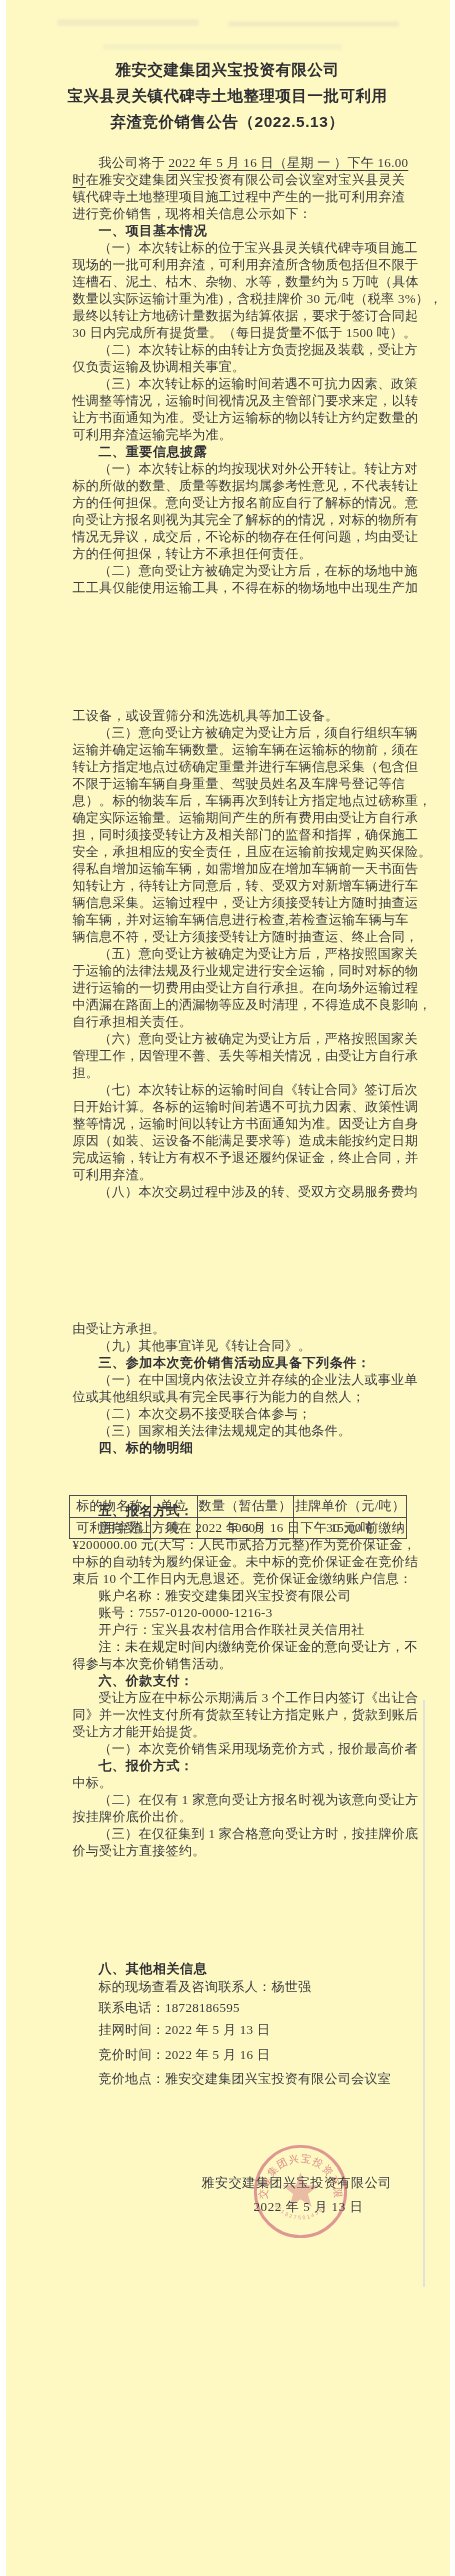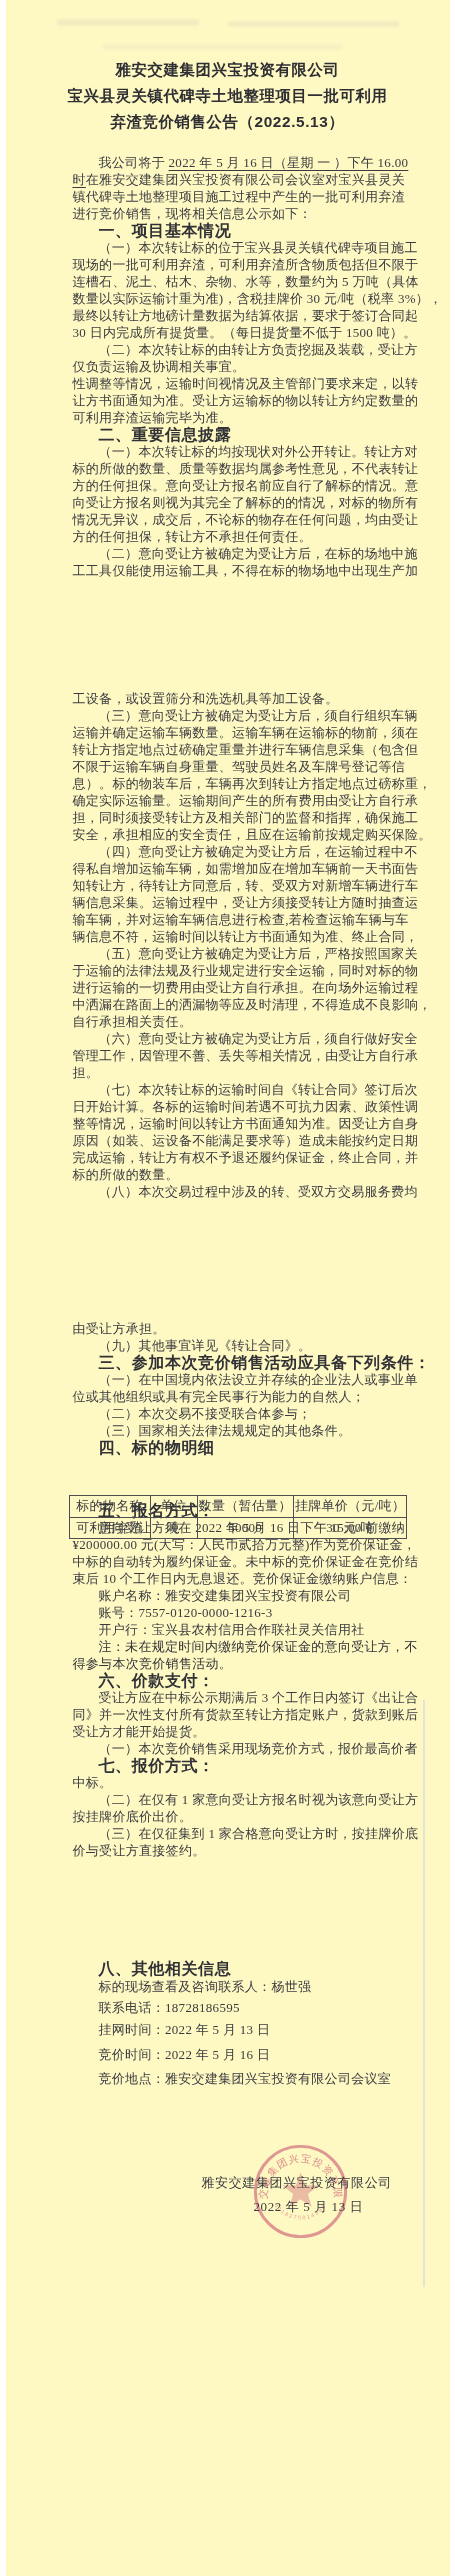--- a/index.html
+++ b/index.html
@@ -16,21 +16,21 @@
     font-family:"Liberation Sans","DejaVu Sans",sans-serif;
     color:#2e2e33;letter-spacing:0.6px;white-space:pre;
   }
   .line{
     height:17px;line-height:17px;font-size:13px;letter-spacing:0.3px;
     margin-left:67px;margin-right:46px;white-space:pre;
   }
   .indent{padding-left:26px;}
   .heading-line{
     font-family:"Liberation Sans","DejaVu Sans",sans-serif;
-    font-weight:700;font-size:16px;color:#313136;letter-spacing:0.6px;
+    font-weight:700;font-size:13px;color:#313136;letter-spacing:0.6px;
   }
   .note-line{font-weight:400;color:#333338;}
   .contact-line{height:20.5px;line-height:20.5px;}
   .contact-line.wide{height:24.5px;line-height:24.5px;}
   .u{text-decoration:underline;text-underline-offset:2.8px;text-decoration-thickness:0.9px;}
   
   #details-table{
     position:absolute;top:1495px;left:63px;border-collapse:collapse;
     table-layout:fixed;background:transparent;
   }
@@ -80,20 +80,21 @@
       <div class="line">进行竞价销售，现将相关信息公示如下：</div>
       <div class="line heading-line indent">一、项目基本情况</div>
       <div class="line indent">（一）本次转让标的位于宝兴县灵关镇代碑寺项目施工</div>
       <div class="line">现场的一批可利用弃渣，可利用弃渣所含物质包括但不限于</div>
       <div class="line">连槽石、泥土、枯木、杂物、水等，数量约为 5 万吨（具体</div>
       <div class="line">数量以实际运输计重为准)，含税挂牌价 30 元/吨（税率 3%），</div>
       <div class="line">最终以转让方地磅计量数据为结算依据，要求于签订合同起</div>
       <div class="line">30 日内完成所有提货量。（每日提货量不低于 1500 吨）。</div>
       <div class="line indent">（二）本次转让标的由转让方负责挖掘及装载，受让方</div>
       <div class="line">仅负责运输及协调相关事宜。</div>
+      <div class="line indent">（三）本次转让标的运输时间若遇不可抗力因素、政策</div>
       <div class="line">性调整等情况，运输时间视情况及主管部门要求来定，以转</div>
       <div class="line">让方书面通知为准。受让方运输标的物以转让方约定数量的</div>
       <div class="line">可利用弃渣运输完毕为准。</div>
       <div class="line heading-line indent">二、重要信息披露</div>
       <div class="line indent">（一）本次转让标的均按现状对外公开转让。转让方对</div>
       <div class="line">标的所做的数量、质量等数据均属参考性意见，不代表转让</div>
       <div class="line">方的任何担保。意向受让方报名前应自行了解标的情况。意</div>
       <div class="line">向受让方报名则视为其完全了解标的的情况，对标的物所有</div>
       <div class="line">情况无异议，成交后，不论标的物存在任何问题，均由受让</div>
       <div class="line">方的任何担保，转让方不承担任何责任。</div>
@@ -102,40 +103,39 @@
       <div class="gap" style="height: 111px;"></div>
       <div class="line">工设备，或设置筛分和洗选机具等加工设备。</div>
       <div class="line indent">（三）意向受让方被确定为受让方后，须自行组织车辆</div>
       <div class="line">运输并确定运输车辆数量。运输车辆在运输标的物前，须在</div>
       <div class="line">转让方指定地点过磅确定重量并进行车辆信息采集（包含但</div>
       <div class="line">不限于运输车辆自身重量、驾驶员姓名及车牌号登记等信</div>
       <div class="line">息）。标的物装车后，车辆再次到转让方指定地点过磅称重，</div>
       <div class="line">确定实际运输量。运输期间产生的所有费用由受让方自行承</div>
       <div class="line">担，同时须接受转让方及相关部门的监督和指挥，确保施工</div>
       <div class="line">安全，承担相应的安全责任，且应在运输前按规定购买保险。</div>
-      <div class="line indent">（四）意向受让方被确定为受让方后，在运输过程中不</div>
       <div class="line">得私自增加运输车辆，如需增加应在增加车辆前一天书面告</div>
       <div class="line">知转让方，待转让方同意后，转、受双方对新增车辆进行车</div>
       <div class="line">辆信息采集。运输过程中，受让方须接受转让方随时抽查运</div>
       <div class="line">输车辆，并对运输车辆信息进行检查,若检查运输车辆与车</div>
-      <div class="line">辆信息不符，运输时间以转让方书面通知为准、终止合同，</div>
+      <div class="line">辆信息不符，受让方须接受转让方随时抽查运、终止合同，</div>
       <div class="line indent">（五）意向受让方被确定为受让方后，严格按照国家关</div>
       <div class="line">于运输的法律法规及行业规定进行安全运输，同时对标的物</div>
       <div class="line">进行运输的一切费用由受让方自行承担。在向场外运输过程</div>
       <div class="line">中洒漏在路面上的洒漏物等应及时清理，不得造成不良影响，</div>
       <div class="line">自行承担相关责任。</div>
-      <div class="line indent">（六）意向受让方被确定为受让方后，须自行做好安全</div>
+      <div class="line indent">（六）意向受让方被确定为受让方后，严格按照国家关</div>
       <div class="line">管理工作，因管理不善、丢失等相关情况，由受让方自行承</div>
       <div class="line">担。</div>
       <div class="line indent">（七）本次转让标的运输时间自《转让合同》签订后次</div>
       <div class="line">日开始计算。各标的运输时间若遇不可抗力因素、政策性调</div>
       <div class="line">整等情况，运输时间以转让方书面通知为准。因受让方自身</div>
       <div class="line">原因（如装、运设备不能满足要求等）造成未能按约定日期</div>
       <div class="line">完成运输，转让方有权不予退还履约保证金，终止合同，并</div>
-      <div class="line">标的所做的数量。</div>
+      <div class="line">可利用弃渣。</div>
       <div class="line indent">（八）本次交易过程中涉及的转、受双方交易服务费均</div>
       <div class="gap" style="height: 120px;"></div>
       <div class="line">由受让方承担。</div>
       <div class="line indent">（九）其他事宜详见《转让合同》。</div>
       <div class="line heading-line indent">三、参加本次竞价销售活动应具备下列条件：</div>
       <div class="line indent">（一）在中国境内依法设立并存续的企业法人或事业单</div>
       <div class="line">位或其他组织或具有完全民事行为能力的自然人；</div>
       <div class="line indent">（二）本次交易不接受联合体参与；</div>
       <div class="line indent">（三）国家相关法律法规规定的其他条件。</div>
       <div class="line heading-line indent">四、标的物明细</div>

